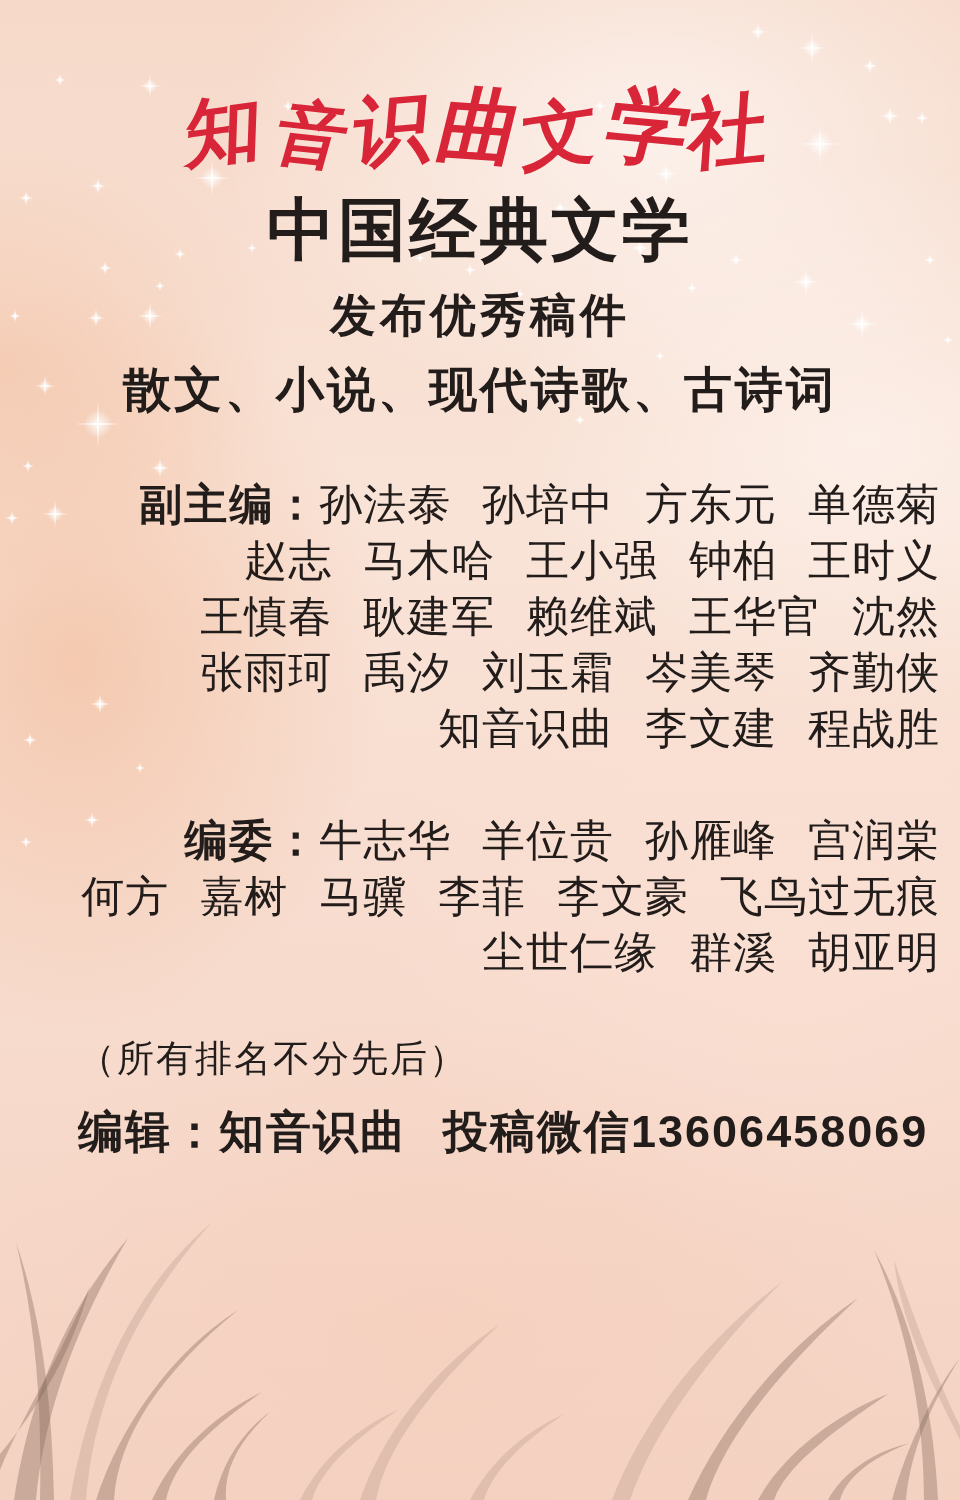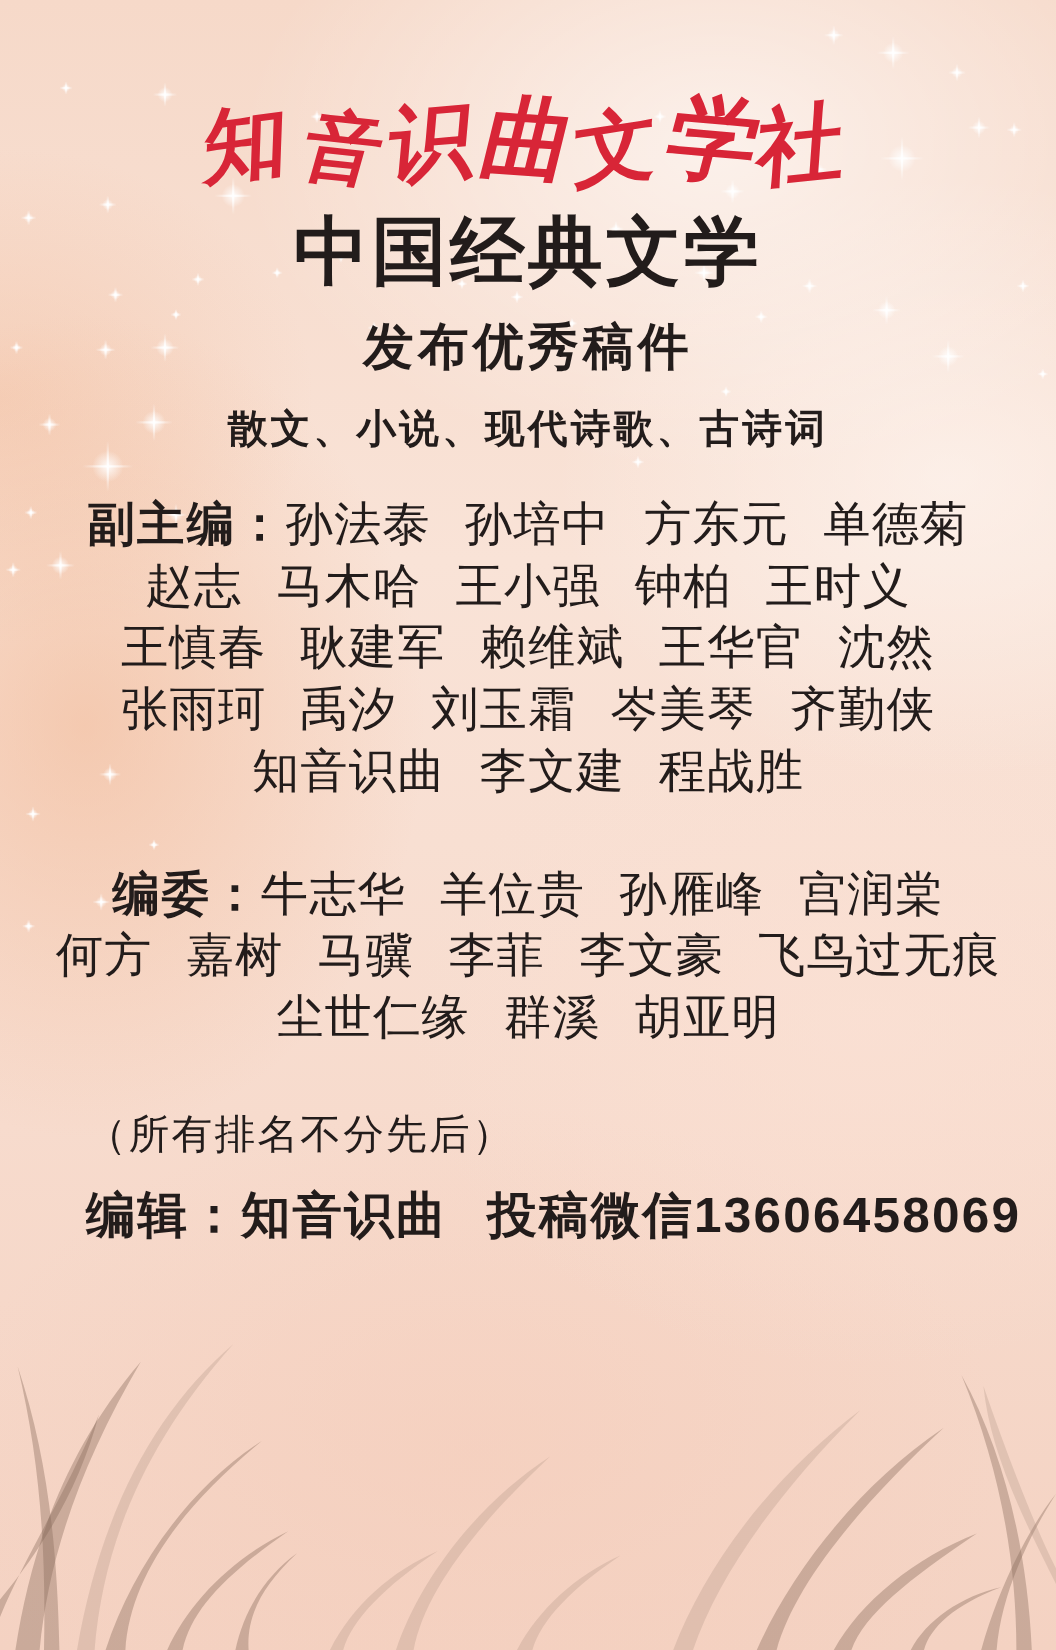--- a/index.html
+++ b/index.html
@@ -55,22 +55,22 @@
   .title span{display:inline-block;transform-origin:50% 70%;}
   .title span:nth-child(1){transform:skewX(-10deg) rotate(-8deg) scale(1.02);}
   .title span:nth-child(2){transform:skewX(-10deg) rotate(6deg) translateY(5px) scale(.96);}
   .title span:nth-child(3){transform:skewX(-10deg) rotate(-5deg) scale(1.04);}
   .title span:nth-child(4){transform:skewX(-10deg) rotate(4deg) scale(1.10);}
   .title span:nth-child(5){transform:skewX(-10deg) rotate(-9deg) translateY(3px);}
   .title span:nth-child(6){transform:skewX(-10deg) rotate(5deg) scale(1.12);}
   .title span:nth-child(7){transform:skewX(-10deg) rotate(-6deg) translateY(2px) scale(1.06);}
   .h1{margin-top:12px;line-height:62px;font-size:68px;font-weight:900;letter-spacing:3px;}
   .h2{margin-top:28px;line-height:54px;font-size:46px;font-weight:900;letter-spacing:4px;text-align:center;}
-  .h3{margin-top:22px;line-height:52px;font-size:36px;font-weight:900;letter-spacing:3px;text-align:center;}
-  .sections{margin-top:33px;}
+  .h3{margin-top:22px;line-height:52px;font-size:48px;font-weight:900;letter-spacing:3px;text-align:center;}
+  .sections{margin-top:60px;text-align:right;}
   .section{margin:0 20px 56px 20px;}
   .line{font-size:43px;line-height:56px;font-weight:500;word-spacing:18px;letter-spacing:1px;}
   .label{font-weight:900;letter-spacing:2px;}
   .note{
     text-align:left;margin:52px 0 0 78px;
     font-size:37px;line-height:46px;font-weight:400;letter-spacing:2px;
   }
   .editor-line{
     text-align:left;margin:22px 0 6px 78px;
     font-size:45px;line-height:56px;font-weight:700;letter-spacing:2px;white-space:nowrap;

